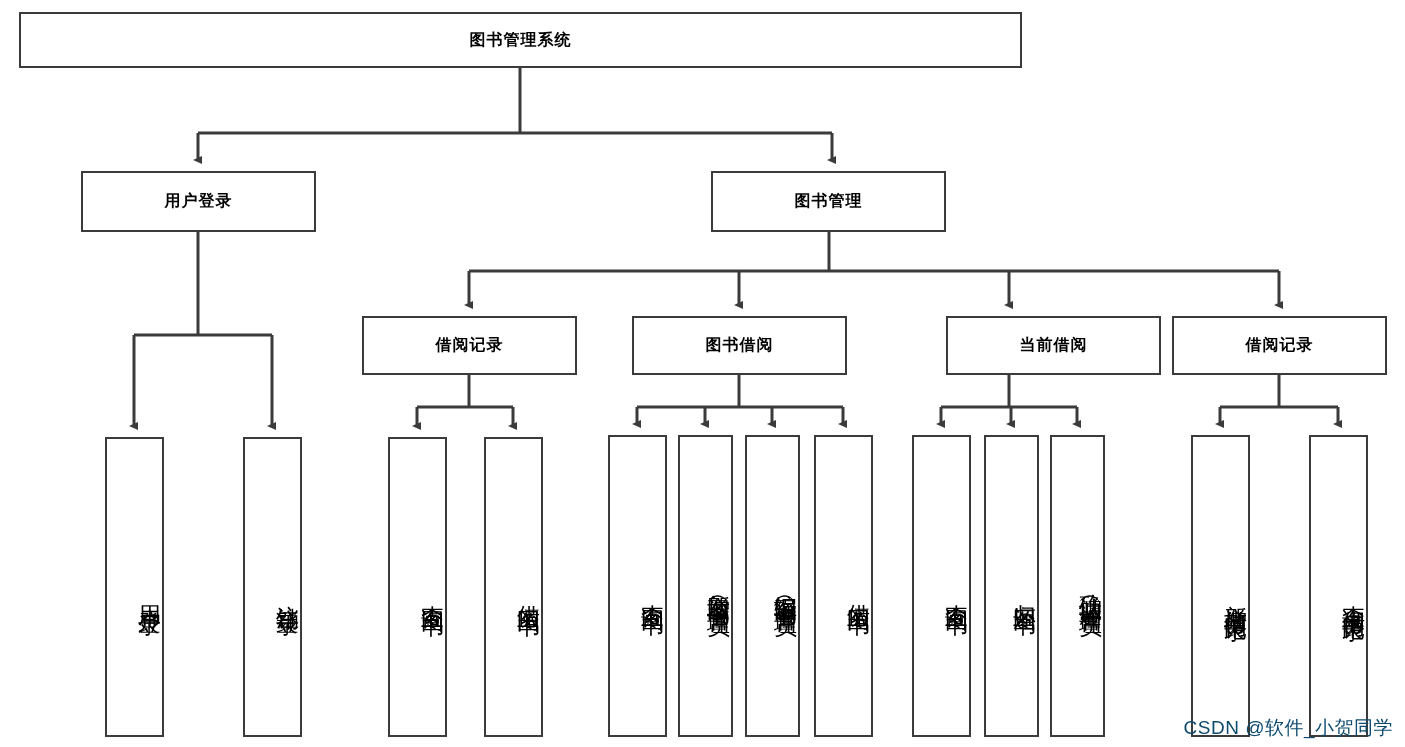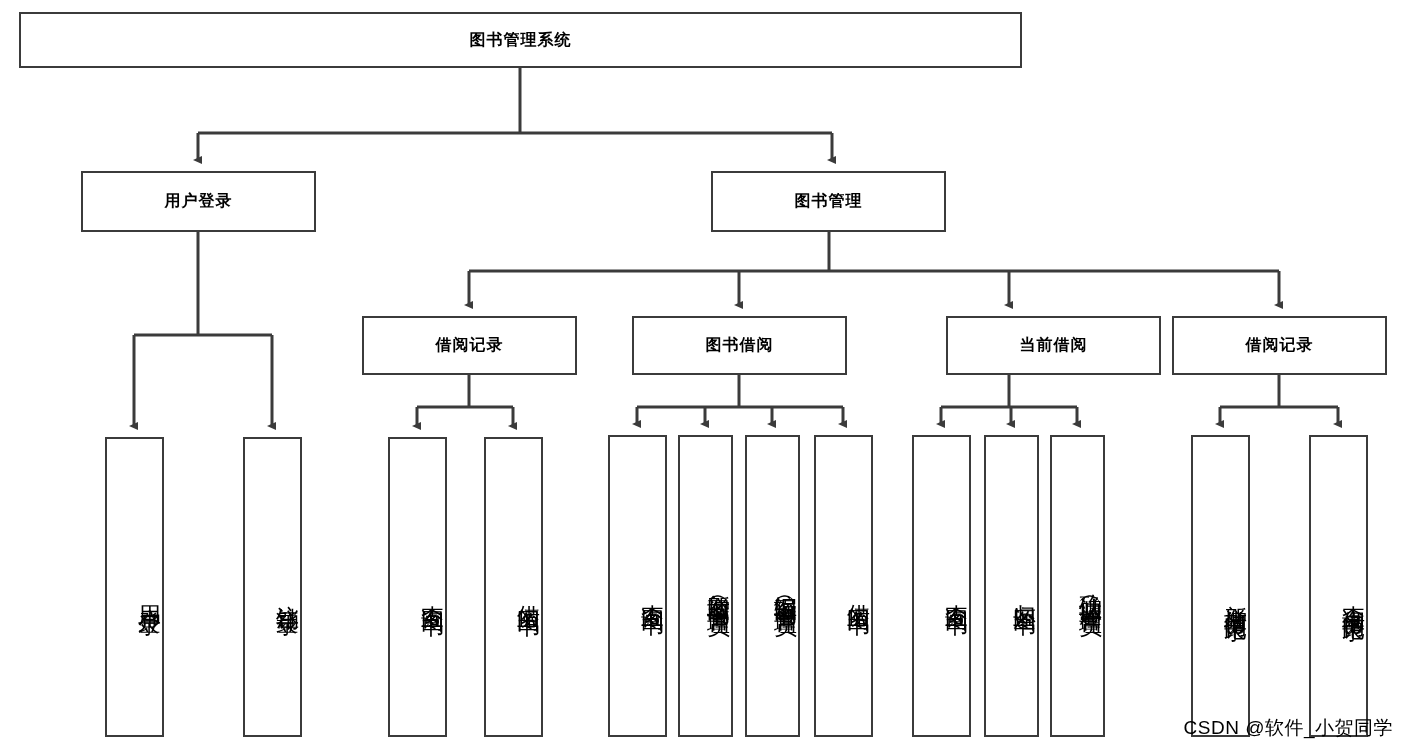--- a/index.html
+++ b/index.html
@@ -54,21 +54,21 @@
     line-height: 1.05;
   }
   .node.v .lbl {
     white-space: nowrap;
   }
   .watermark {
     position: absolute;
     right: 12px;
     bottom: 6px;
     font-size: 19px;
-    color: #000000;
+    color: #0c4a6e;
     letter-spacing: 0.5px;
     z-index: 5;
     white-space: nowrap;
     margin-left: 8px;
   }
 </style>
 </head>
 <body>
 
 <div id="canvas">

